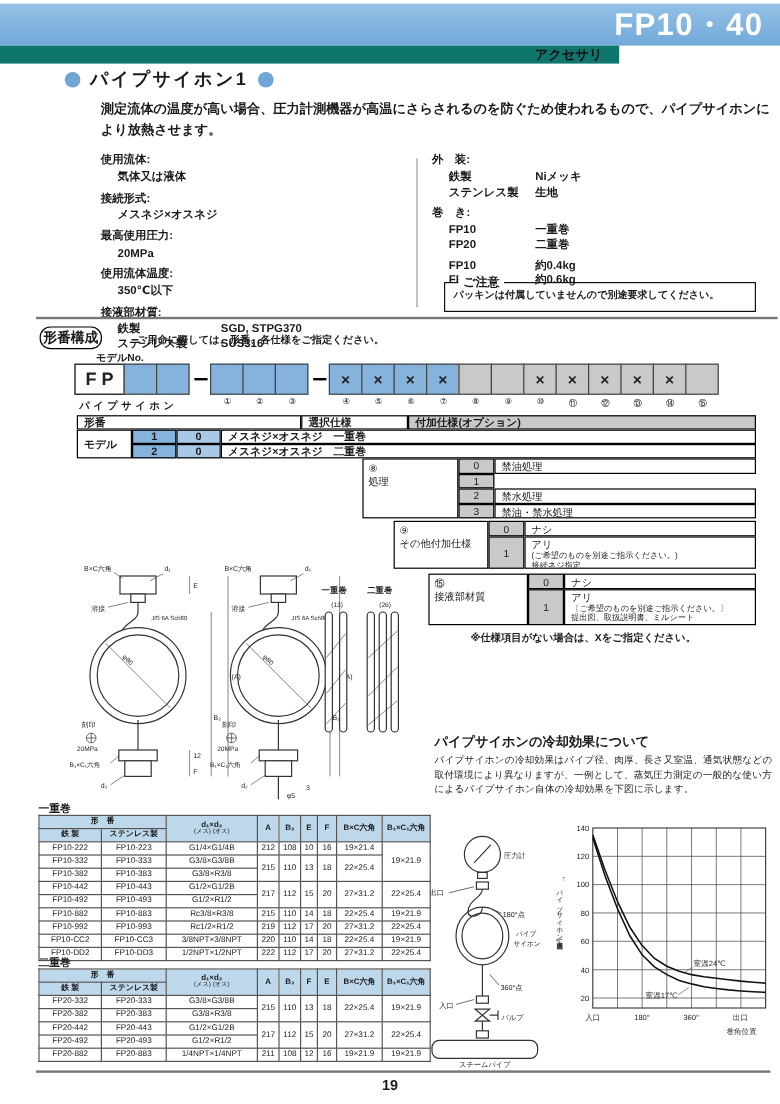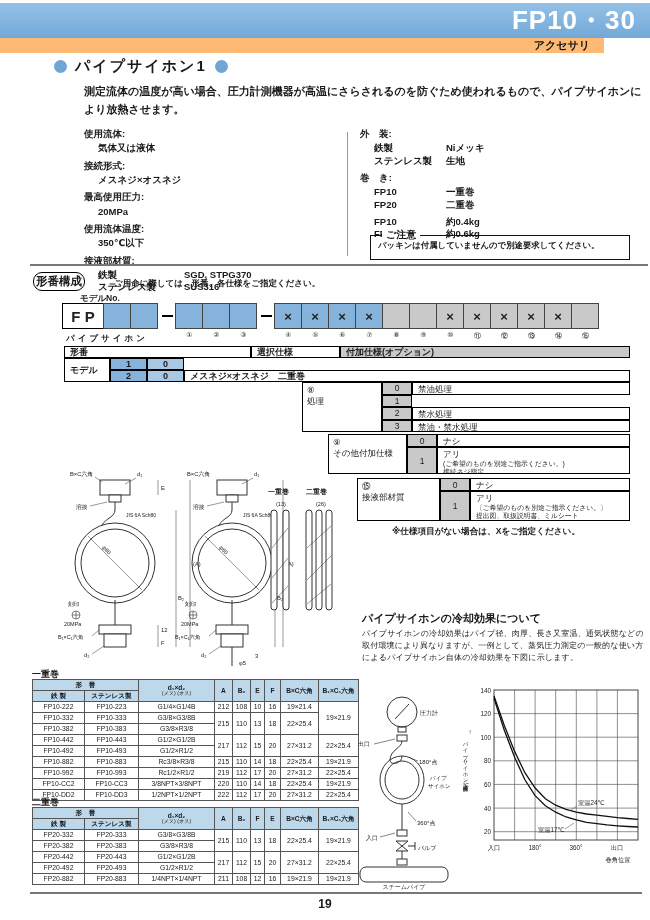--- a/index.html
+++ b/index.html
@@ -3,21 +3,21 @@
 <meta charset="utf-8">
 <style>
   html,body{margin:0;padding:0;background:#e8e8e8;}
   .page{position:relative;width:650px;height:920px;background:#fff;overflow:hidden;
         font-family:"Liberation Sans","DejaVu Sans",sans-serif;color:#1a1a1a;}
   .abs{position:absolute;}
   
   .topbar-blue{left:0;top:3px;width:650px;height:35px;background:linear-gradient(180deg,#94c1e6,#72a9d9);
     display:flex;align-items:center;justify-content:flex-end;padding-right:14px;box-sizing:border-box;}
   .topbar-blue span{color:#fff;font-size:26px;font-weight:bold;letter-spacing:1px;}
-  .topbar-gray{left:0;top:38px;width:604px;height:15px;background:#fdba74;display:flex;align-items:center;
+  .topbar-gray{left:0;top:38px;width:516px;height:15px;background:#0f766e;display:flex;align-items:center;
     justify-content:flex-end;padding-right:14px;box-sizing:border-box;}
   .topbar-gray span{color:#111;font-size:11px;font-weight:bold;}
   
   .title-row{left:54px;top:57px;display:flex;align-items:center;gap:8px;}
   .tcircle{width:13px;height:13px;border-radius:50%;background:#6fa6d6;}
   .title-text{font-size:15px;font-weight:bold;letter-spacing:2px;}
   .description{left:84px;top:82px;width:558px;font-size:11px;font-weight:bold;line-height:1.65;}
   
   .specs{font-size:9.5px;font-weight:bold;line-height:1.3;}
   .spec-item{margin-bottom:5px;}
@@ -71,21 +71,21 @@
   .dsub{font-size:5.2px;font-weight:normal;}
   .pagenum{left:0;top:897px;width:650px;text-align:center;font-size:12px;font-weight:bold;}
   svg text{fill:#222;}
 </style>
 </head>
 <body>
 
 <div class="page">
 
   <div class="abs topbar-blue">
-    <span>FP10・30</span>
+    <span>FP10・40</span>
   </div>
   <div class="abs topbar-gray">
     <span>アクセサリ</span>
   </div>
 
   <div class="abs title-row">
     <div class="tcircle"></div>
     <div class="title-text">パイプサイホン1</div>
     <div class="tcircle"></div>
   </div>
@@ -224,20 +224,21 @@
     </div>
   <div class="abs product-label">パイプサイホン</div>
 
   <div class="kcell" style="left:64px;top:346px;width:187px;height:12px;">形番</div>
   <div class="kcell" style="left:251px;top:346px;width:89px;height:12px;">選択仕様</div>
   <div class="kcell grayh" style="left:340px;top:346px;width:290px;height:12px;">付加仕様(オプション)</div>
 
   <div class="kcell" style="left:64px;top:358px;width:46px;height:24px;">モデル</div>
   <div class="kcell blue1 center" style="left:110px;top:358px;width:37px;height:12px;">1</div>
   <div class="kcell blue2 center" style="left:147px;top:358px;width:37px;height:12px;">0</div>
+  <div class="kcell" style="left:184px;top:358px;width:446px;height:12px;">メスネジ×オスネジ　一重巻</div>
   <div class="kcell blue1 center" style="left:110px;top:370px;width:37px;height:12px;">2</div>
   <div class="kcell blue2 center" style="left:147px;top:370px;width:37px;height:12px;">0</div>
   <div class="kcell" style="left:184px;top:370px;width:446px;height:12px;">メスネジ×オスネジ　二重巻</div>
 
   <div class="abs footnote">※仕様項目がない場合は、Xをご指定ください。</div>
 
   <svg class="abs" style="left:40px;top:448px;" width="320" height="250" viewBox="0 0 320 250">
     <g stroke="#333" stroke-width="1" fill="none" font-size="5.8">
 
       <g>

